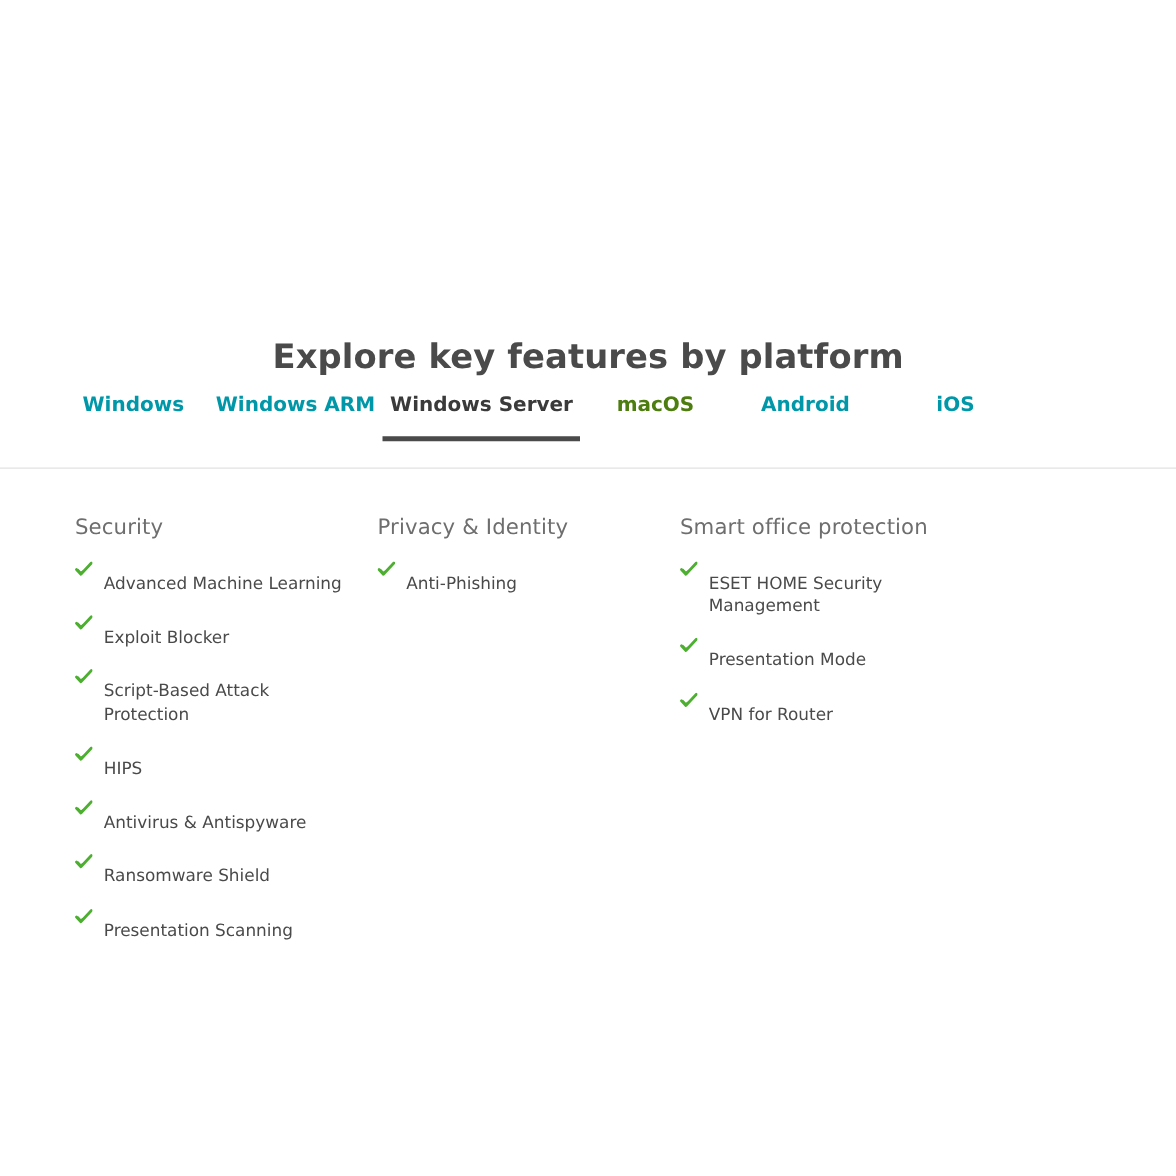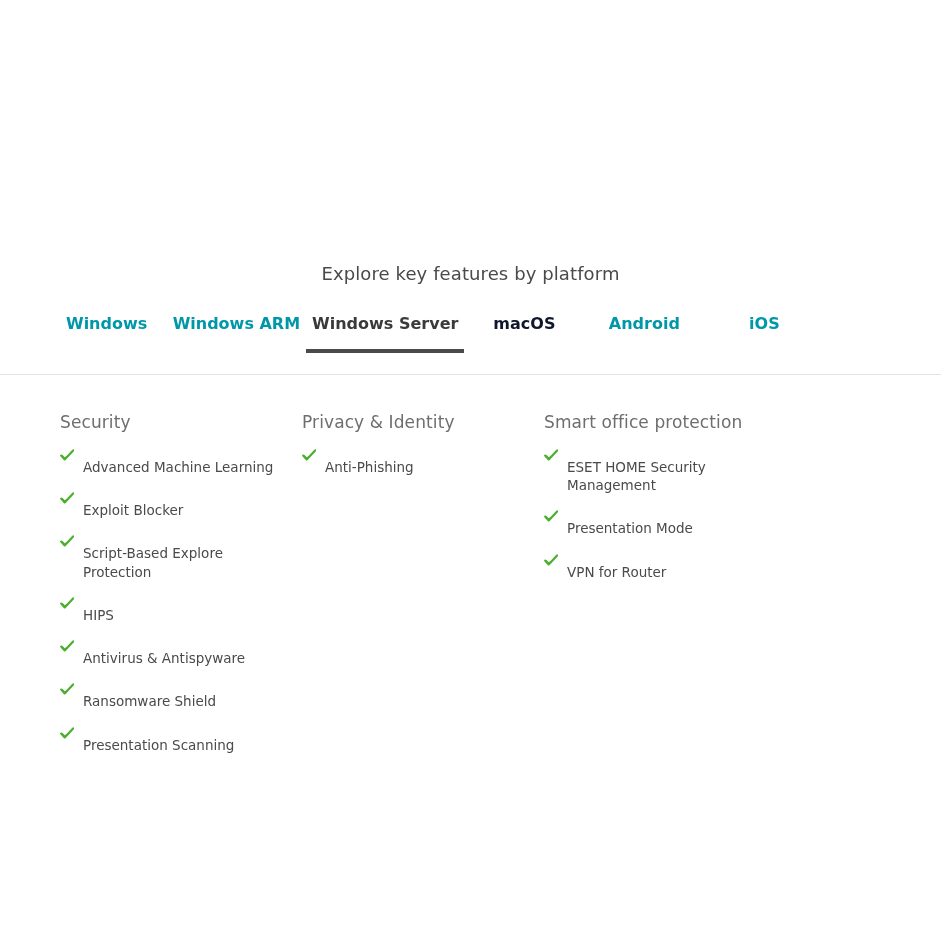--- a/index.html
+++ b/index.html
@@ -19,22 +19,22 @@
     position: relative;
     width: 941px;
     height: 941px;
   }
   .section-title {
     position: absolute;
     top: 248px;
     left: 0;
     width: 941px;
     text-align: center;
-    font-size: 18px;
-    font-weight: 400;
+    font-size: 27px;
+    font-weight: 700;
     color: #4a4a4a;
     letter-spacing: 0.1px;
   }
   .tabs {
     position: absolute;
     top: 296px;
     left: 0;
     width: 871px;
     height: 62px;
     display: flex;
@@ -123,21 +123,21 @@
 <body>
 
 <div class="page">
 
   <h2 class="section-title">Explore key features by platform</h2>
 
   <div class="tabs">
       <button class="tab" style="color: rgb(0, 151, 169);">Windows</button>
       <button class="tab" style="color: rgb(0, 151, 169);">Windows ARM</button>
       <button class="tab active">Windows Server</button>
-      <button class="tab" style="color: #0f172a;">macOS</button>
+      <button class="tab" style="color: #4d7c0f;">macOS</button>
       <button class="tab" style="color: rgb(0, 151, 169);">Android</button>
       <button class="tab" style="color: rgb(0, 151, 169);">iOS</button>
     </div>
   <div class="tabs-rule"></div>
 
   <div class="columns">
       <div class="col">
         <div class="col-title">Security</div>
         <ul class="feature-list">
           <li>
@@ -158,21 +158,21 @@
             </span>
             <span class="feature-label">Exploit Blocker</span>
           </li>
           <li>
             <span class="check">
               <svg width="14" height="14" viewBox="0 0 14 14" xmlns="http://www.w3.org/2000/svg">
                 <path d="M1 7.2 L4.6 10.8 L13 1.6 L11.2 4.6 L4.7 8.2 L2.6 5.9 Z" fill="#4caf2f"></path>
                 <path d="M1.2 6.6 L4.7 10.4 L13.1 1.4" fill="none" stroke="#4caf2f" stroke-width="2.2" stroke-linecap="round" stroke-linejoin="round"></path>
               </svg>
             </span>
-            <span class="feature-label">Script-Based Explore Protection</span>
+            <span class="feature-label">Script-Based Attack Protection</span>
           </li>
           <li>
             <span class="check">
               <svg width="14" height="14" viewBox="0 0 14 14" xmlns="http://www.w3.org/2000/svg">
                 <path d="M1 7.2 L4.6 10.8 L13 1.6 L11.2 4.6 L4.7 8.2 L2.6 5.9 Z" fill="#4caf2f"></path>
                 <path d="M1.2 6.6 L4.7 10.4 L13.1 1.4" fill="none" stroke="#4caf2f" stroke-width="2.2" stroke-linecap="round" stroke-linejoin="round"></path>
               </svg>
             </span>
             <span class="feature-label">HIPS</span>
           </li>

